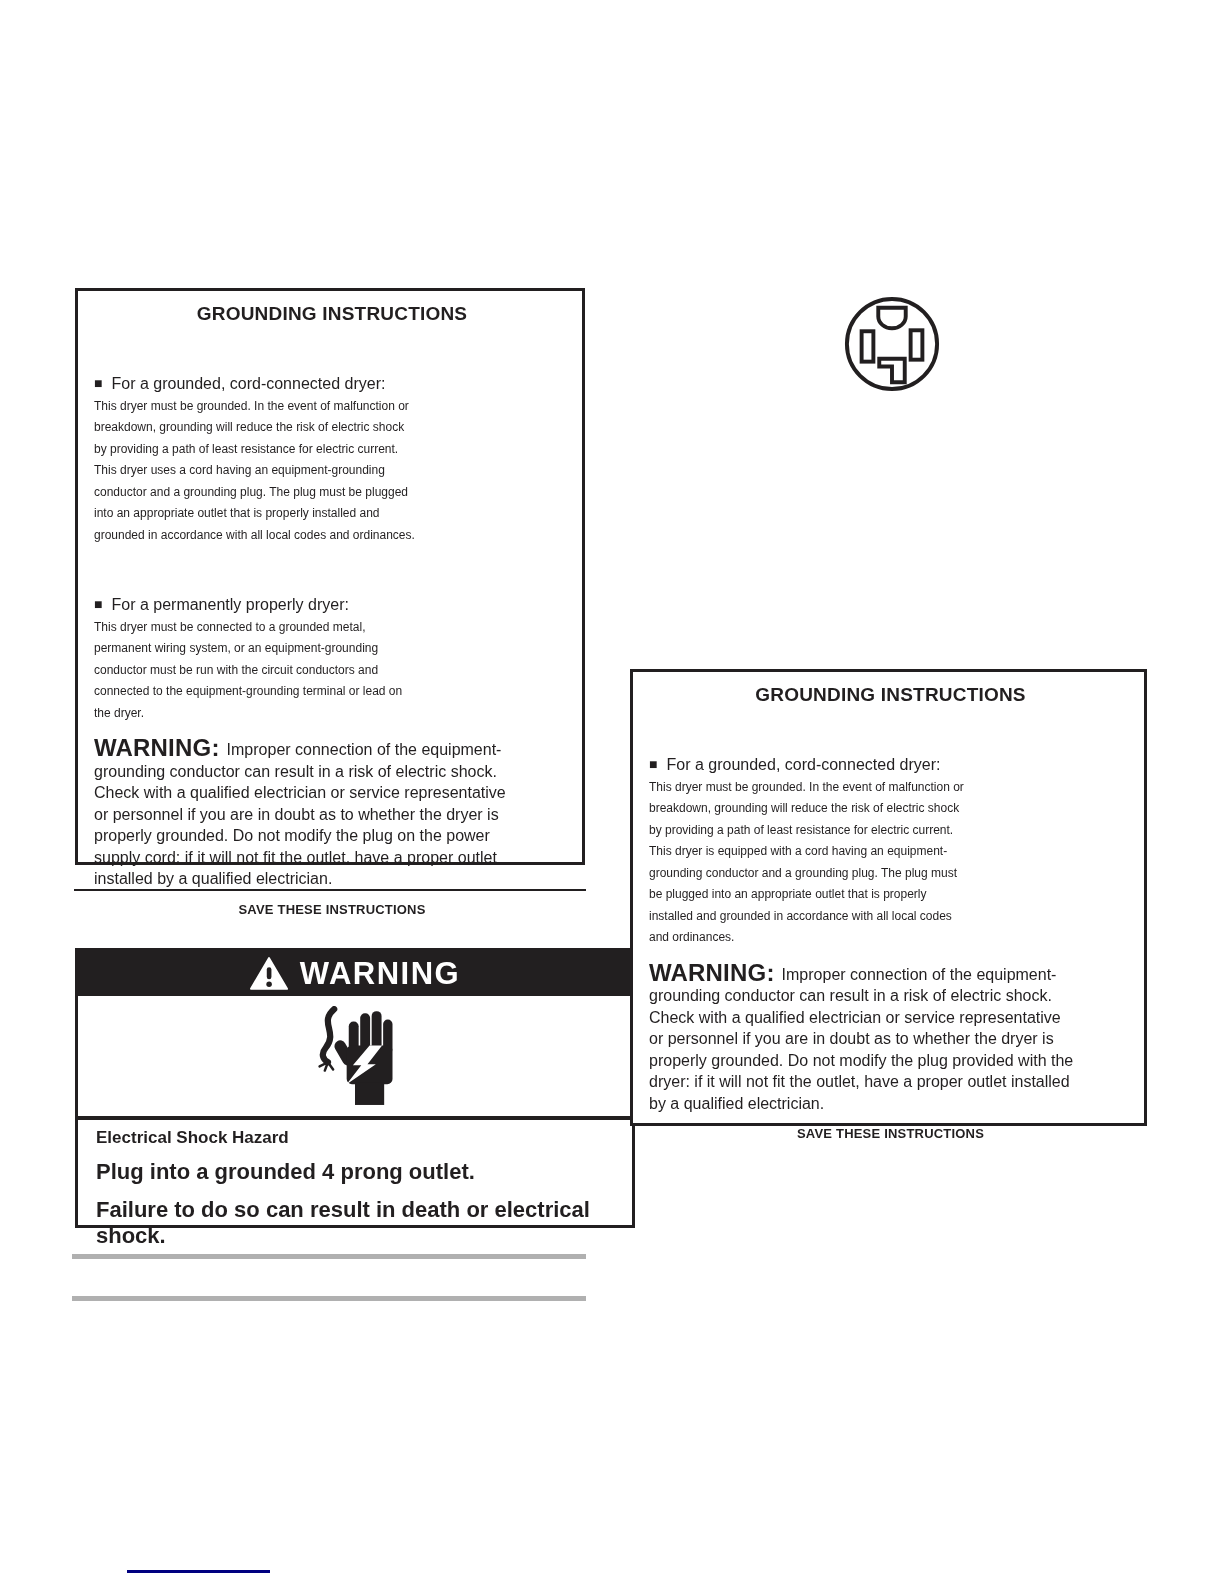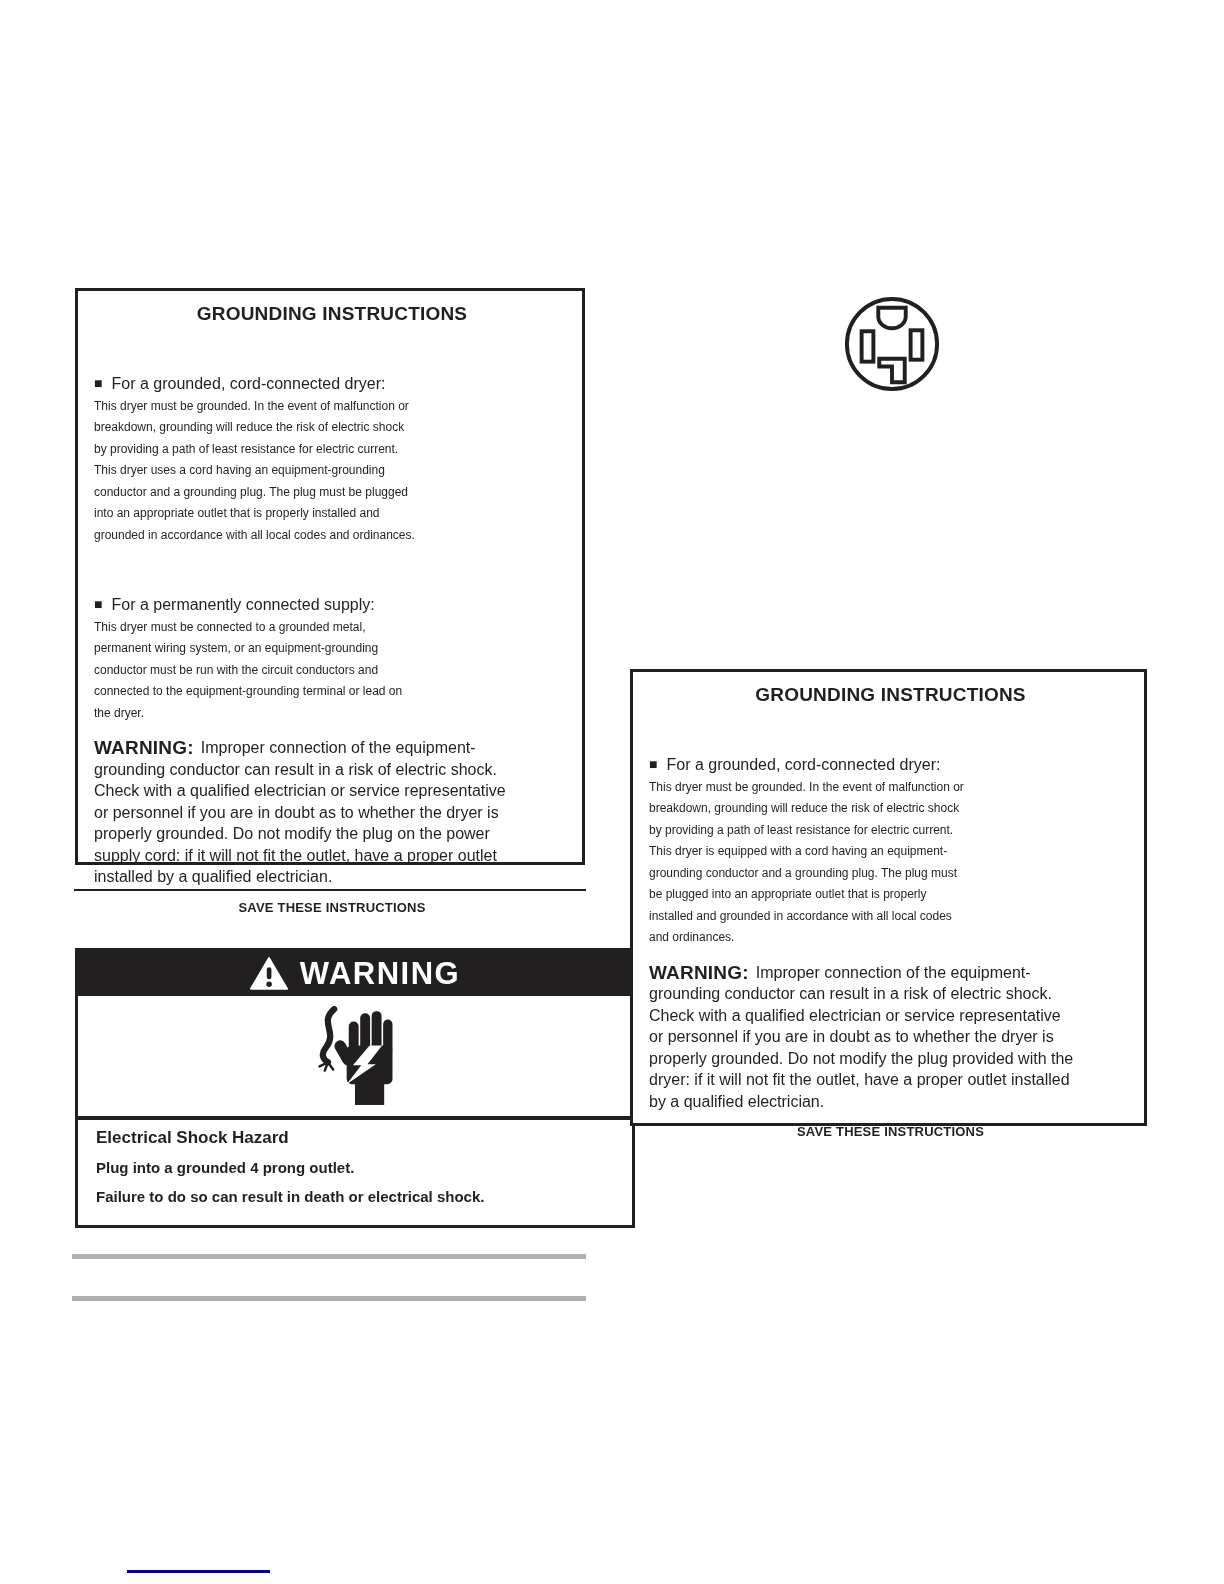--- a/index.html
+++ b/index.html
@@ -25,61 +25,61 @@
   }
   .sect-head { font-size:16px; line-height:21.5px;margin-top:48px; }
   .bullet { font-size:14px; margin-right:9px; position:relative; top:-1px; }
   .body-pre {
     white-space:pre; font-size:12px; line-height:21.5px; margin-bottom:13px;
   }
   .warn-para {
     white-space:pre; font-size:16px; line-height:21.5px;
   }
   .warning-label {
-    font-size:19px; font-weight:bold; line-height:21.5px;
+    font-size:24px; font-weight:bold; line-height:21.5px;
     letter-spacing:0.2px; margin-right:7px; vertical-align:-1px;
   }
   .gbox-footer {
     font-size:13px; font-weight:bold; text-align:center; margin-top:12px;
     letter-spacing:0.2px;
   }
 
   
   .wpanel { border:3px solid #221f20; background:#ffffff; display:flex; flex-direction:column; }
   .wp-header {
     background:#221f20; color:#ffffff; height:45px; flex:0 0 45px;
     display:flex; align-items:center; justify-content:center; gap:12px;
     font-size:31px; font-weight:bold; letter-spacing:1.5px;
   }
   .wp-icon-area { flex:0 0 120px; display:flex; align-items:center; justify-content:center; }
   .wp-divider { flex:0 0 4px; background:#221f20; }
   .wp-text { flex:1; padding:8px 18px 0 18px; }
   .hazard-title { font-size:17px; font-weight:bold; text-align:left; margin-bottom:11px; }
-  .hazard-line { font-size:15px; font-weight:bold; margin-bottom:12px; }
+  .hazard-line { font-size:22px; font-weight:bold; margin-bottom:12px; }
 
   .rule-black { background:#221f20; }
   .rule-gray { background:#b0b0b0; }
   .rule-blue { background:#000080; }
 </style>
 </head>
 <body>
 
 <div class="abs gbox" style="left:75px; top:288px; width:510px; height:577px;">
   <div class="gbox-title">GROUNDING INSTRUCTIONS</div>
 
   <div class="sect-head"><span class="bullet">■</span><span>For a grounded, cord-connected dryer:</span></div>
   <div class="body-pre">This dryer must be grounded. In the event of malfunction or
 breakdown, grounding will reduce the risk of electric shock
 by providing a path of least resistance for electric current.
 This dryer uses a cord having an equipment-grounding
 conductor and a grounding plug. The plug must be plugged
 into an appropriate outlet that is properly installed and
 grounded in accordance with all local codes and ordinances.</div>
 
-  <div class="sect-head"><span class="bullet">■</span><span>For a permanently connected supply:</span></div>
+  <div class="sect-head"><span class="bullet">■</span><span>For a permanently properly dryer:</span></div>
   <div class="body-pre">This dryer must be connected to a grounded metal,
 permanent wiring system, or an equipment-grounding
 conductor must be run with the circuit conductors and
 connected to the equipment-grounding terminal or lead on
 the dryer.</div>
 
   <p class="warn-para"><span class="warning-label">WARNING:</span><span>Improper connection of the equipment-
 grounding conductor can result in a risk of electric shock.
 Check with a qualified electrician or service representative
 or personnel if you are in doubt as to whether the dryer is

